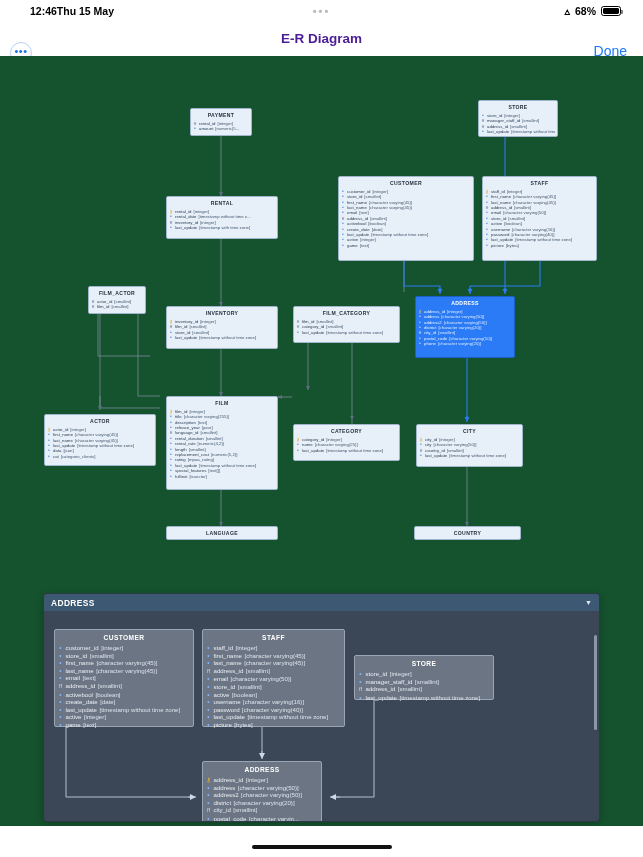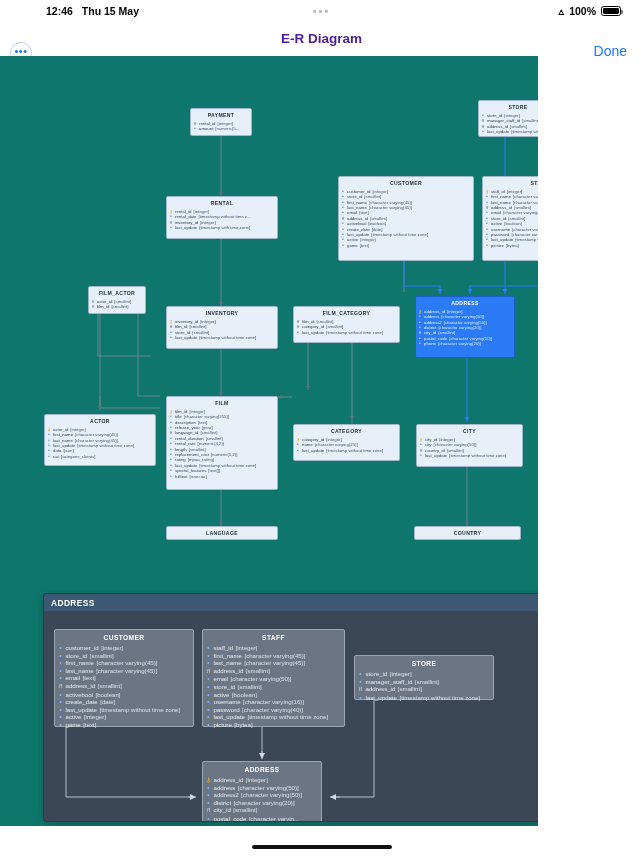--- a/index.html
+++ b/index.html
@@ -9,21 +9,21 @@
     font-family: "Liberation Sans", sans-serif;
     overflow: hidden;
   }
 
   
   #status-bar {
     position: absolute; left: 0; top: 0; width: 643px; height: 22px;
     display: flex; align-items: center; color: #000;
     font-size: 10.5px; font-weight: 600;
   }
-  #status-left { position: absolute; left: 46px; display: flex; gap: 9px; align-items: baseline; }
+  #status-left { position: absolute; left: 30px; display: flex; align-items: baseline; }
   #status-center { position: absolute; left: 50%; transform: translateX(-50%); color:#b9b9bd; font-size:11px; letter-spacing:2px; }
   #status-right { position: absolute; right: 22px; display: flex; gap: 5px; align-items: center; }
   .wifi-glyph { font-size: 11px; line-height: 1; }
   .batt {
     width: 20px; height: 10px; border: 1.2px solid #000; border-radius: 2.6px;
     position: relative; display: inline-block; padding: 1px;
   }
   .batt::after {
     content: ""; position: absolute; right: -3.4px; top: 3px; width: 2px; height: 4px;
     background: #000; border-radius: 0 1px 1px 0; opacity: .5;
@@ -45,22 +45,22 @@
     display: flex; align-items: center; justify-content: center;
     font-size: 11px; letter-spacing: .5px; line-height: 1; padding-bottom: 4px;
   }
   #done-button {
     position: absolute; right: 16px; top: 21px;
     font-size: 14px; color: #1a7af8;
   }
 
   
   #canvas {
-    position: absolute; left: 0; top: 56px; width: 538px; height: 770px;
-    background: #0f766e; overflow: hidden;
+    position: absolute; left: 0; top: 56px; width: 643px; height: 770px;
+    background: #14532d; overflow: hidden;
   }
   svg.edges { position: absolute; left:0; top:0; width: 643px; height: 520px; overflow: visible; }
 
   
   .tbl {
     position: absolute;
     background: #e7eff8;
     border: 1px solid #9fb6cd;
     border-radius: 2px;
   }
@@ -136,21 +136,21 @@
 <body>
 
 <div id="status-bar">
   <div id="status-left">
     <span>12:46</span>
     <span>Thu 15 May</span>
   </div>
   <div id="status-center">•••</div>
   <div id="status-right">
     <span class="wifi-glyph">▵</span>
-    <span>100%</span>
+    <span>68%</span>
     <span class="batt">
         <i></i>
       </span>
   </div>
 </div>
 
 <div id="nav-bar">
   <div id="more-button">
     <span>•••</span>
   </div>

